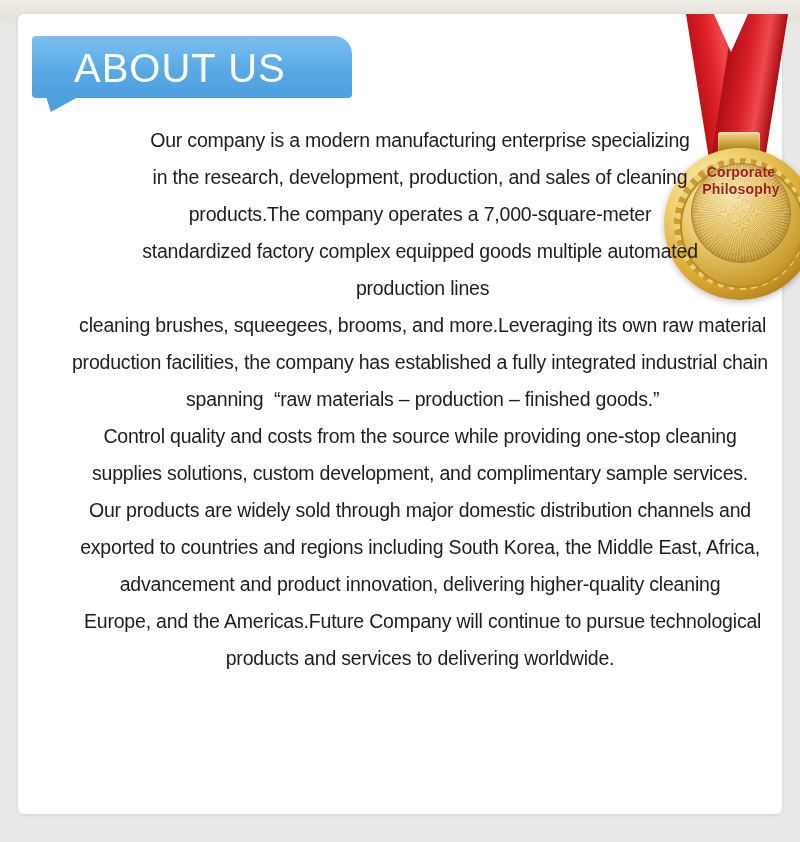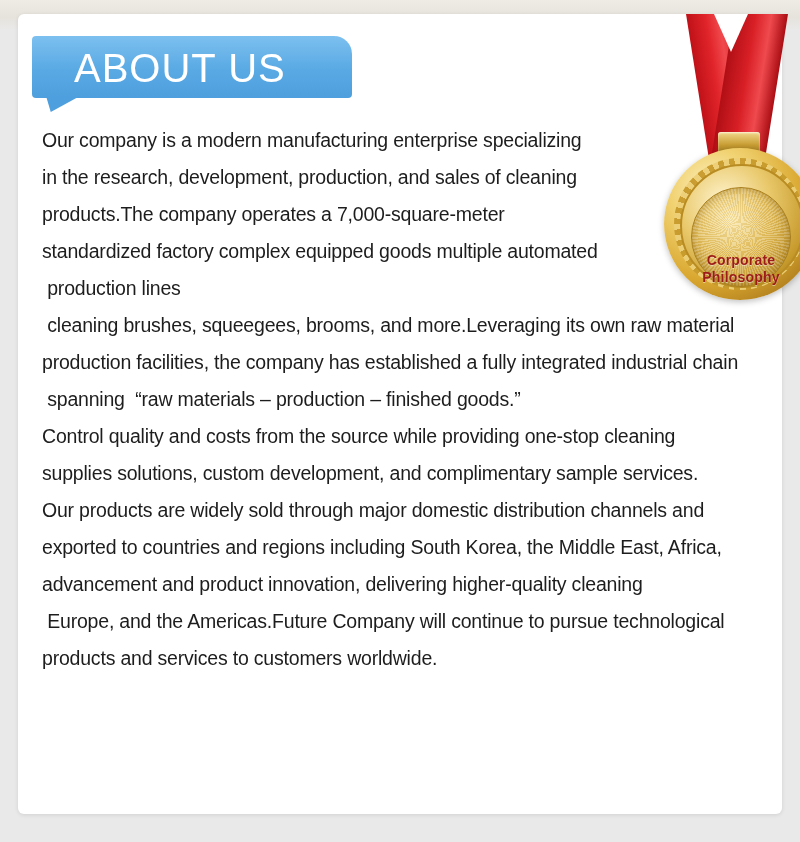--- a/index.html
+++ b/index.html
@@ -111,30 +111,30 @@
   .medal-ring2 {
     position: absolute;
     left: 16px; top: 16px;
     width: 120px; height: 120px;
     border-radius: 50%;
     background: radial-gradient(circle at 35% 30%, #fff4cf 0%, #e9c96c 40%, #c79a2c 75%, #8f6616 100%);
     border: 2px solid #b98c23;
   }
   .medal-face {
     position: absolute;
-    left: 27px; top: 39px;
+    left: 27px; top: 15px;
     width: 98px; height: 98px;
     border-radius: 50%;
     background:
       repeating-conic-gradient(rgba(255,255,255,0.22) 0deg 2deg, rgba(180,135,30,0.12) 2deg 4deg),
       radial-gradient(circle at 40% 32%, #fbe9ae 0%, #e2bd5b 45%, #bb8f28 80%, #9a7119 100%);
     border: 1px solid #a87f1e;
     box-shadow: inset 0 0 10px rgba(120,85,15,0.45);
     display: flex;
-    align-items: flex-end;
+    align-items: flex-start;
     justify-content: center;
   }
   .medal-text {
     text-align: center;
     font-family: "Liberation Sans", sans-serif;
     font-weight: bold;
     font-size: 14px;
     line-height: 17px;
     color: #9d1b18;
     text-shadow: 0 1px 0 rgba(255,255,255,0.45);
@@ -180,20 +180,21 @@
 
   
   .body-text {
     position: absolute;
     left: 24px;
     top: 108px;
     width: 756px;
   }
   .para {
     margin: 0 0 0 0;
+    text-align: center;
   }
   .line {
     font-size: 19.5px;
     line-height: 37px;
     color: #1d1d1d;
     white-space: pre;
     font-family: "Liberation Sans", sans-serif;
     letter-spacing: -0.2px;
   }
 </style>
@@ -246,18 +247,18 @@
         <div class="line"> spanning  “raw materials – production – finished goods.”</div>
       </div>
 
       <div class="para">
         <div class="line">Control quality and costs from the source while providing one-stop cleaning</div>
         <div class="line">supplies solutions, custom development, and complimentary sample services.</div>
         <div class="line">Our products are widely sold through major domestic distribution channels and</div>
         <div class="line">exported to countries and regions including South Korea, the Middle East, Africa,</div>
         <div class="line">advancement and product innovation, delivering higher-quality cleaning</div>
         <div class="line"> Europe, and the Americas.Future Company will continue to pursue technological</div>
-        <div class="line">products and services to customers worldwide.</div>
+        <div class="line">products and services to delivering worldwide.</div>
       </div>
 
     </div>
   </div>
 </div>
 
 </body></html>

